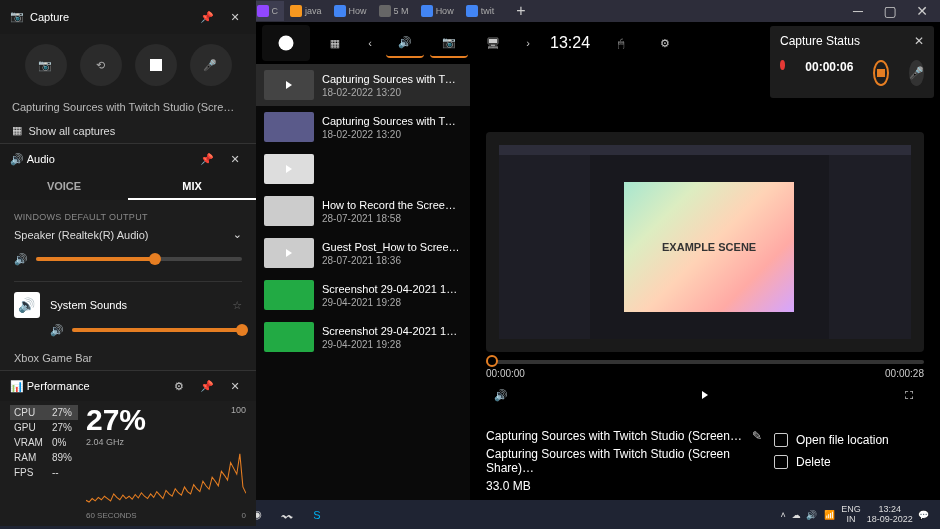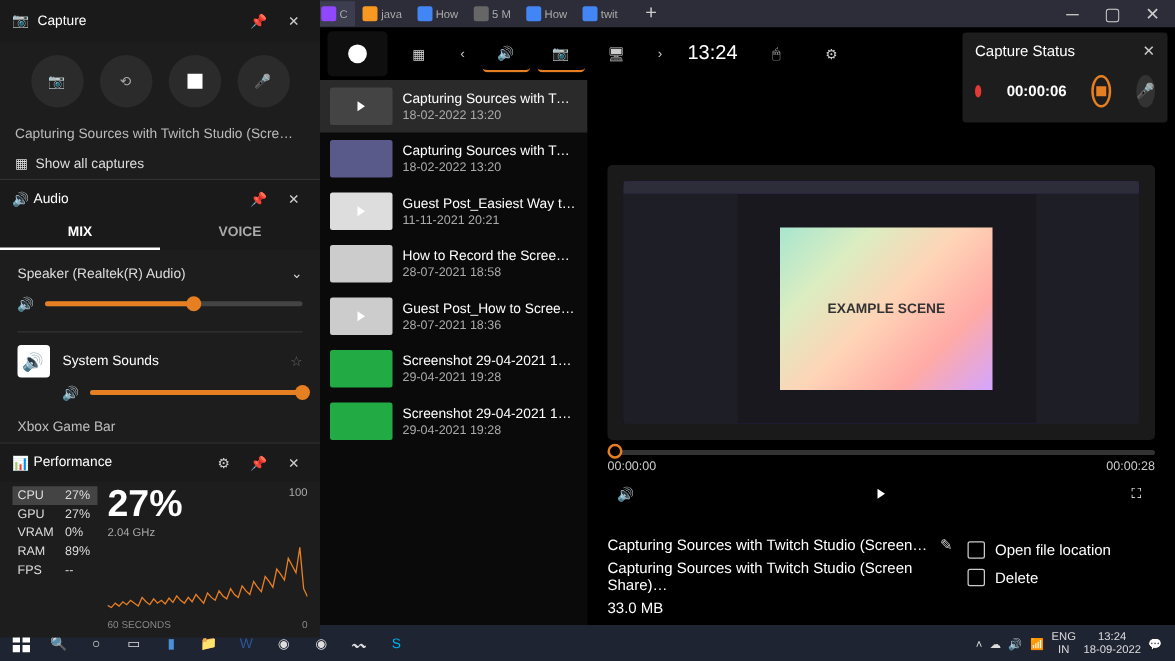--- a/index.html
+++ b/index.html
@@ -68,21 +68,21 @@
     .gb-btn { width: 38px; height: 30px; display: flex; align-items: center; justify-content: center; cursor: pointer; color: #ccc; border-radius: 4px; }
     .gb-btn.accent { border-bottom: 2px solid #e67e22; }
     .gb-btn.dark { background: #0f0f0f; width: 48px; height: 36px; border-radius: 4px; }
     .gb-chev { width: 20px; }
     .gb-time { font-size: 16px; color: #fff; padding: 0 6px; }
 
     
     .cap-status { position: absolute; top: 4px; right: 6px; width: 164px; background: #1d1d1d; border-radius: 3px; z-index: 3; padding-bottom: 6px; }
     .cs-hdr { display: flex; align-items: center; padding: 8px 10px; font-size: 12px; }
     .cs-close { margin-left: auto; cursor: pointer; color: #ccc; }
-    .cs-body { display: flex; align-items: center; padding: 4px 10px 6px; gap: 20px; }
+    .cs-body { display: flex; align-items: flex-start; padding: 4px 10px 6px; gap: 20px; }
     .cs-rec { width: 10px; height: 10px; background: #e53935; border-radius: 50%; }
     .cs-time { font-size: 12px; font-weight: bold; }
     .cs-ctrl { width: 26px; height: 26px; border-radius: 50%; display: flex; align-items: center; justify-content: center; cursor: pointer; margin-left: auto; }
     .cs-stop { border: 2px solid #e67e22; }
     .cs-stop-sq { width: 8px; height: 8px; background: #e67e22; }
     .cs-mic { background: #333; color: #aaa; font-size: 12px; }
 
     
     .gb-main { display: flex; height: calc(100% - 42px); }
     .cap-list { width: 214px; background: #0a0a0a; overflow: hidden; }
@@ -90,21 +90,21 @@
     .cap-item.sel { background: #2a2a2a; }
     .cap-thumb { width: 50px; height: 30px; background: #333; border-radius: 2px; display: flex; align-items: center; justify-content: center; position: relative; flex-shrink: 0; }
     .play-tri { width: 0; height: 0; border-left: 6px solid #fff; border-top: 4px solid transparent; border-bottom: 4px solid transparent; }
     .cap-info { overflow: hidden; }
     .cap-title { font-size: 11px; white-space: nowrap; overflow: hidden; text-overflow: ellipsis; }
     .cap-date { font-size: 10px; color: #aaa; margin-top: 2px; }
 
     
     .preview { flex: 1; padding: 8px 16px; position: relative; margin-top: 60px; }
     .pv-vid { background: #1a1a1a; border-radius: 4px; height: 220px; position: relative; overflow: hidden; display: flex; align-items: center; justify-content: center; }
-    .pv-browser { width: 94%; height: 88%; background: #4c1d95; border-radius: 4px; position: relative; }
+    .pv-browser { width: 94%; height: 88%; background: #d946ef; border-radius: 4px; position: relative; }
     .pv-tabbar { height: 10px; background: #2d2d3a; }
     .pv-content { height: calc(100% - 10px); background: #18181e; display: flex; }
     .pv-left { width: 22%; background: #1e1e26; }
     .pv-cnt { flex: 1; display: flex; align-items: center; justify-content: center; padding: 10px; }
     .pv-scene { width: 78%; height: 80%; background: linear-gradient(135deg,#a8e6cf,#dcedc1,#ffd3b6,#ffaaa5,#d4a5ff); display: flex; align-items: center; justify-content: center; color: #333; font-weight: bold; font-size: 11px; text-align: center; }
     .pv-right { width: 20%; background: #1e1e26; }
     .pv-timeline { margin-top: 8px; }
     .pv-tl-bar { height: 4px; background: #333; border-radius: 2px; position: relative; }
     .pv-tl-thumb { position: absolute; width: 12px; height: 12px; border: 2px solid #e67e22; background: #000; border-radius: 50%; top: -5px; left: 0; }
     .pv-tl-times { display: flex; justify-content: space-between; font-size: 10px; color: #ccc; margin-top: 4px; }
@@ -215,24 +215,25 @@
 
   <div class="au-hdr">
     <span>🔊</span>&nbsp;
     <span>Audio</span>
     <div class="cw-act">
       <div class="cw-btn">📌</div>
       <div class="cw-btn">✕</div>
     </div>
   </div>
   <div class="au-tabs">
+    <div class="au-tab">VOICE</div>
     <div class="au-tab active">MIX</div>
-    <div class="au-tab">VOICE</div>
   </div>
   <div class="au-body">
+    <div class="au-sec-lbl">WINDOWS DEFAULT OUTPUT</div>
     <div class="au-row">
       <span>Speaker (Realtek(R) Audio)</span>
       <span>⌄</span>
     </div>
     <div class="au-sl-row">
       <span>🔊</span>
       <div class="au-slider">
         <div class="au-fill" style="width:58%"></div>
         <div class="au-thumb" style="left:58%"></div>
       </div>
@@ -357,24 +358,20 @@
         <div class="cap-item">
           <div class="cap-thumb" style="background:#5a5a8a"></div>
     <div class="cap-info">
             <div class="cap-title">Capturing Sources with Twit…</div>
             <div class="cap-date">18-02-2022 13:20</div>
           </div>
         </div>
         <div class="cap-item">
           <div class="cap-thumb" style="background:#ddd">
             <div class="play-tri"></div>
-          </div>
-    <div class="cap-info">
-            <div class="cap-title">Guest Post_Easiest Way to…</div>
-            <div class="cap-date">11-11-2021 20:21</div>
           </div>
         </div>
         <div class="cap-item">
           <div class="cap-thumb" style="background:#ccc"></div>
     <div class="cap-info">
             <div class="cap-title">How to Record the Screen o…</div>
             <div class="cap-date">28-07-2021 18:58</div>
           </div>
         </div>
         <div class="cap-item">

